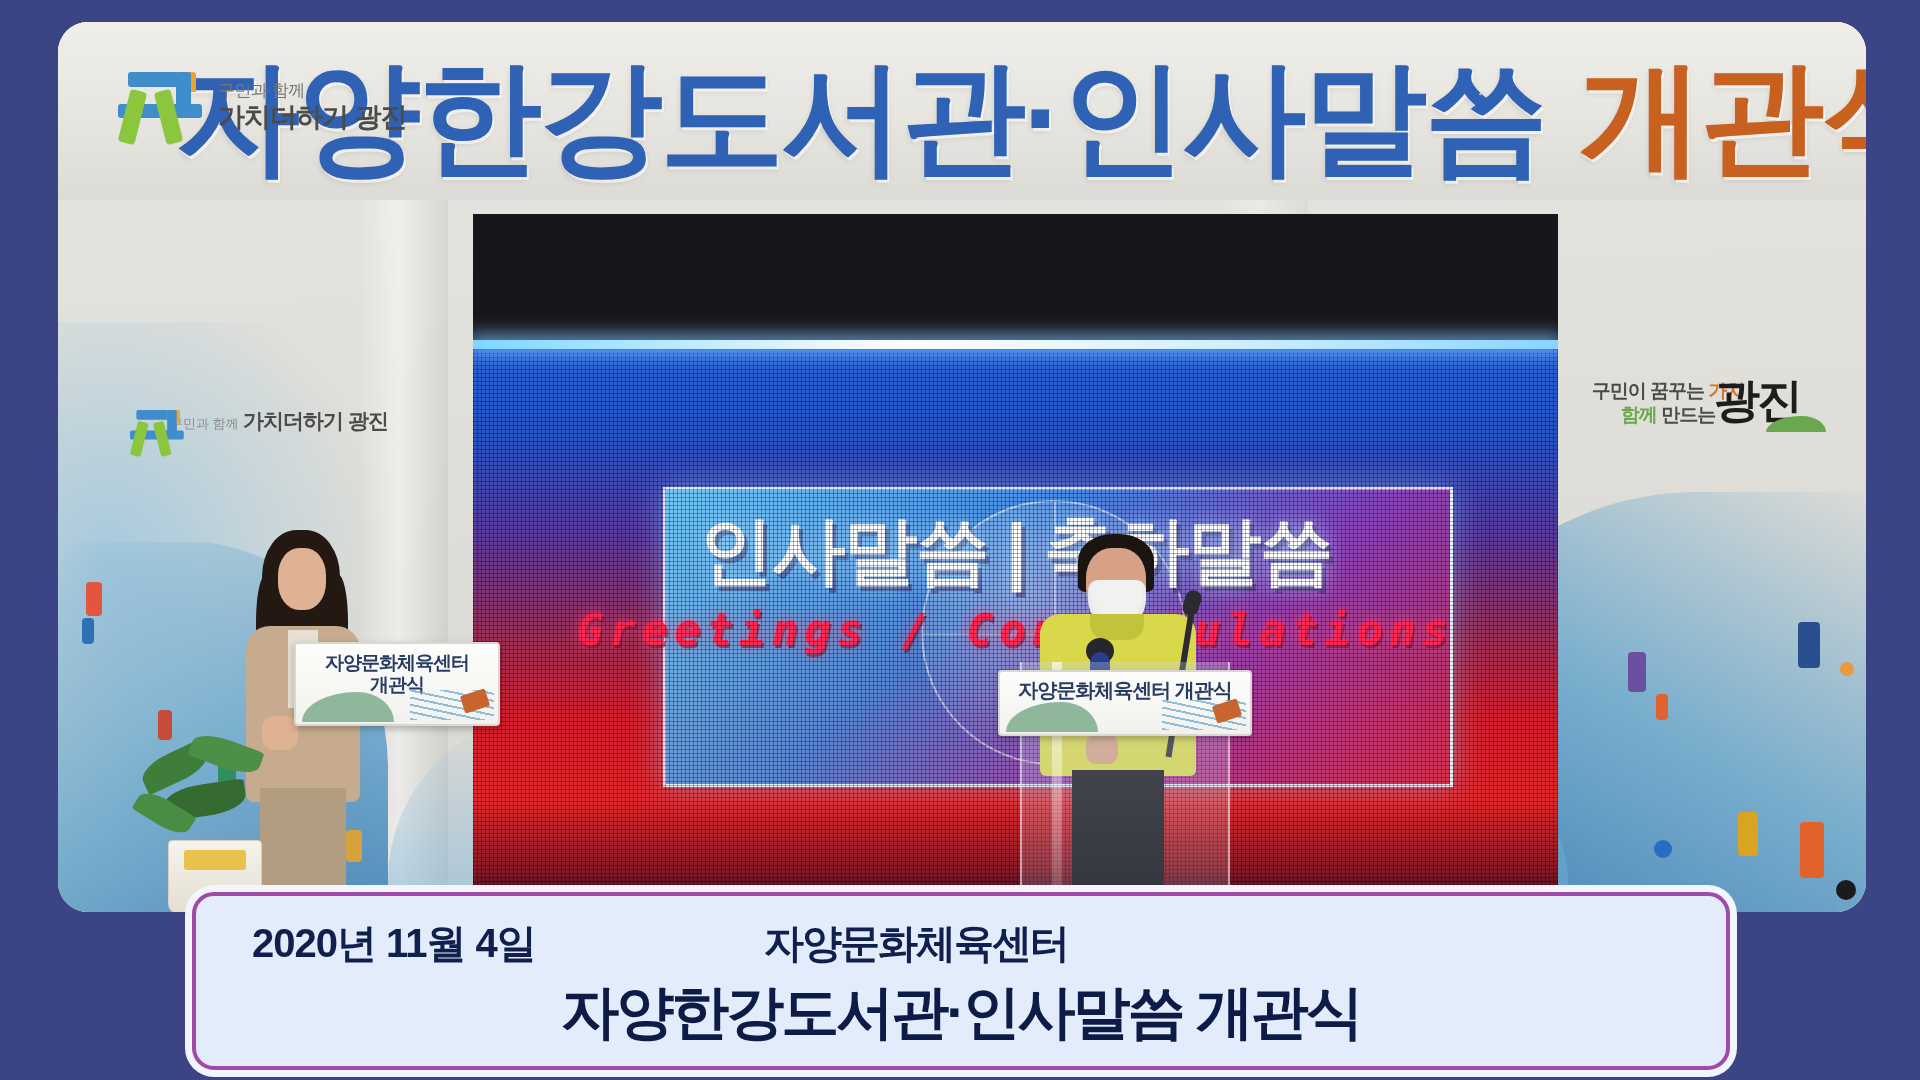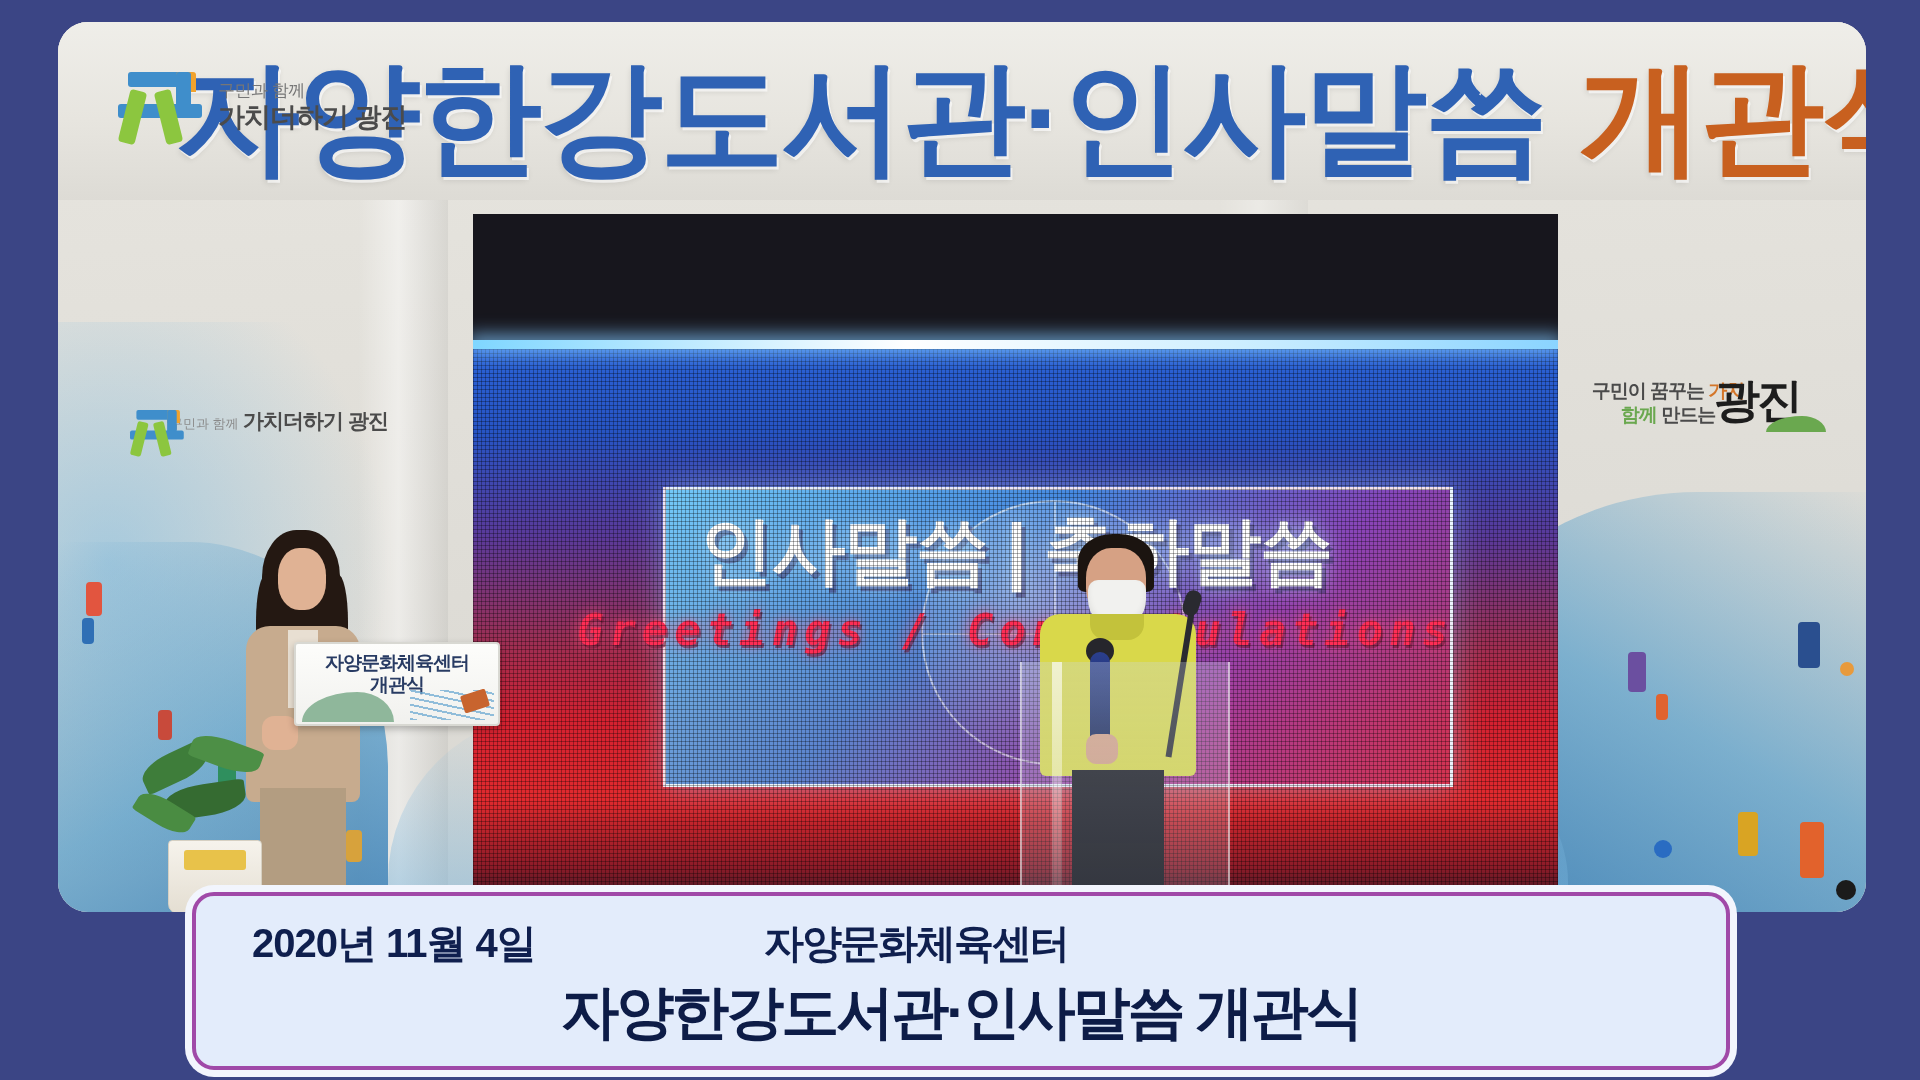--- a/index.html
+++ b/index.html
@@ -415,20 +415,26 @@
     <div class="sign" id="sign-left">
       <div class="sign-text">
         <div>자양문화체육센터</div>
         <div>개관식</div>
       </div>
       <span class="sign-art-hill"></span>
       <span class="sign-art-lines"></span>
       <span class="sign-art-book"></span>
     </div>
 
+    <div class="sign" id="sign-podium">
+      <div class="sign-text">자양문화체육센터 개관식</div>
+      <span class="sign-art-hill"></span>
+      <span class="sign-art-lines"></span>
+      <span class="sign-art-book"></span>
+    </div>
 
     <div class="plant">
       <span class="leaf" style="left:10px;top:30px;width:70px;height:30px;transform:rotate(-25deg);"></span>
       <span class="leaf" style="left:60px;top:18px;width:72px;height:28px;transform:rotate(20deg);background:#4d8f46;"></span>
       <span class="leaf" style="left:34px;top:62px;width:82px;height:32px;transform:rotate(-8deg);background:#356b31;"></span>
       <span class="leaf" style="left:4px;top:78px;width:60px;height:26px;transform:rotate(32deg);background:#4a8c42;"></span>
       <span class="pot"></span>
       <span class="ribbon"></span>
     </div>
 

